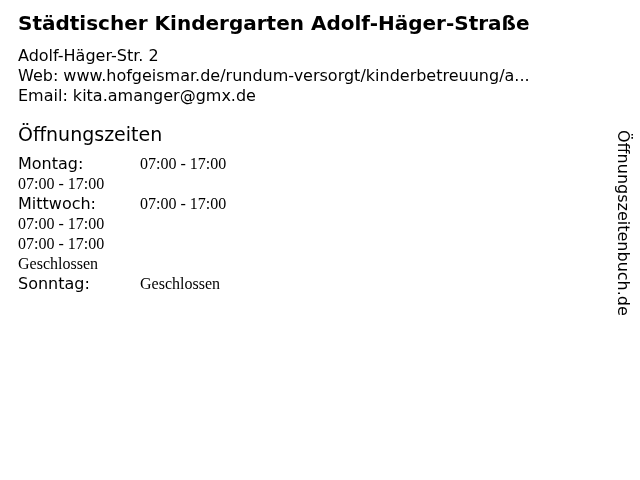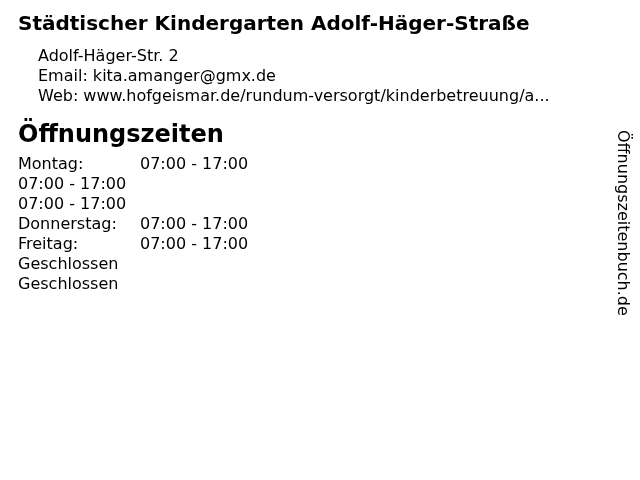--- a/index.html
+++ b/index.html
@@ -31,42 +31,42 @@
     margin: 0;
     letter-spacing: 0;
   }
   .contact-block {
     margin-top: 10px;
     font-size: 16px;
     line-height: 20px;
   }
   .contact-line {
     white-space: nowrap;
-    margin-left: 20px;
   }
   .hours-heading {
     margin: 16px 0 0 0;
-    font-size: 24px;
-    font-weight: bold;
+    font-size: 19px;
+    font-weight: normal;
     line-height: 24px;
   }
   .hours-table {
     margin-top: 8px;
     font-size: 16px;
     line-height: 20px;
   }
   .hours-row {
     display: flex;
   }
   .day-label {
     width: 122px;
     flex: 0 0 122px;
   }
   .hours-value {
     white-space: nowrap;
+    font-family: Liberation Serif, serif;
   }
   .branding-vertical {
     position: absolute;
     top: 130px;
     right: 5px;
     writing-mode: vertical-rl;
     text-orientation: mixed;
     font-size: 16px;
     line-height: 24px;
     white-space: nowrap;
@@ -75,48 +75,48 @@
 </style>
 </head>
 <body>
 
 <div class="page">
 
   <h1 class="page-title">Städtischer Kindergarten Adolf-Häger-Straße</h1>
 
   <div class="contact-block">
     <div class="contact-line">Adolf-Häger-Str. 2</div>
+    <div class="contact-line">Web: www.hofgeismar.de/rundum-versorgt/kinderbetreuung/a...</div>
     <div class="contact-line">Email: kita.amanger@gmx.de</div>
-    <div class="contact-line">Web: www.hofgeismar.de/rundum-versorgt/kinderbetreuung/a...</div>
   </div>
 
   <h2 class="hours-heading">Öffnungszeiten</h2>
 
   <div class="hours-table">
     <div class="hours-row">
       <span class="day-label">Montag:</span>
       <span class="hours-value">07:00 - 17:00</span>
     </div>
     <div class="hours-row">
       <span class="hours-value">07:00 - 17:00</span>
     </div>
     <div class="hours-row">
+      <span class="day-label">Mittwoch:</span>
       <span class="hours-value">07:00 - 17:00</span>
     </div>
     <div class="hours-row">
-      <span class="day-label">Donnerstag:</span>
       <span class="hours-value">07:00 - 17:00</span>
     </div>
     <div class="hours-row">
-      <span class="day-label">Freitag:</span>
       <span class="hours-value">07:00 - 17:00</span>
     </div>
     <div class="hours-row">
       <span class="hours-value">Geschlossen</span>
     </div>
     <div class="hours-row">
+      <span class="day-label">Sonntag:</span>
       <span class="hours-value">Geschlossen</span>
     </div>
   </div>
 
 </div>
 
 <div class="branding-vertical">Öffnungszeitenbuch.de</div>
 
 </body></html>

